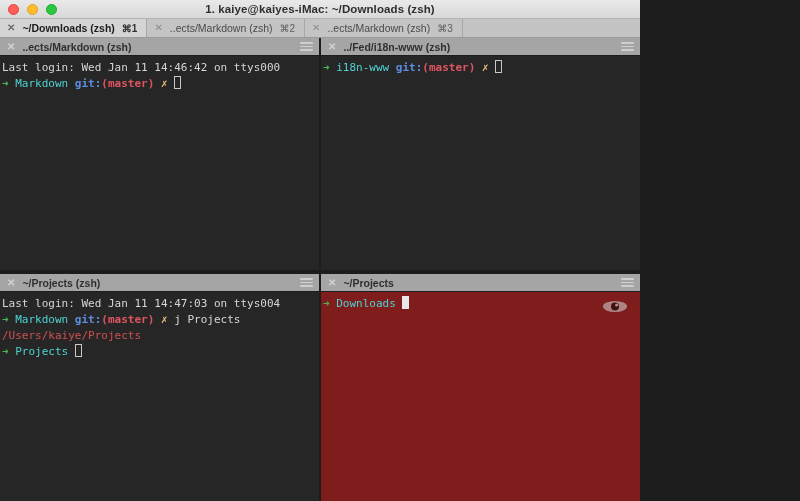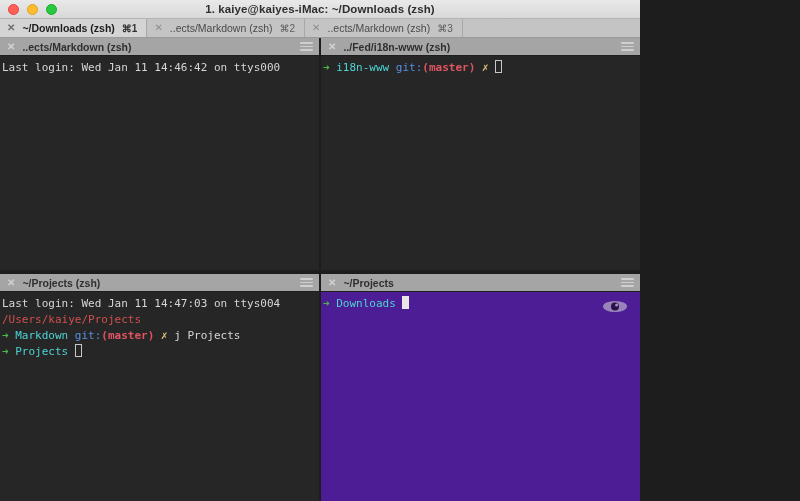--- a/index.html
+++ b/index.html
@@ -66,28 +66,28 @@
   .pane-header .ph-title { flex:1; white-space:nowrap; overflow:hidden; }
   .burger { display:flex; flex-direction:column; gap:2px; width:13px; }
   .burger i { display:block; height:1.5px; background:#d0cfd0; border-radius:1px; }
 
   .pane-body {
     flex:1; min-height:0; position:relative; overflow:hidden;
     font-family:"DejaVu Sans Mono", monospace;
     font-size:11px; line-height:16px; padding:4px 0 0 2px;
     background:#262626; color:#d6d6d6;
   }
-  .pane-body.black { background:#4c1d95; }
+  .pane-body.black { background:#7f1d1d; }
 
   .line { white-space:pre; }
 
   
   .c-arrow  { color:#4ab84a; }
   .c-dir    { color:#4fd2d2; font-weight:normal; }
-  .c-git    { color:#5b8dde; font-weight:normal; }
+  .c-git    { color:#5b8dde; font-weight:bold; }
   .c-branch { color:#e05561; font-weight:bold; }
   .c-dirty  { color:#e5c07b; font-weight:bold; }
   .c-path   { color:#d05050; }
   .c-plain  { color:#d6d6d6; }
 
   .cursor-hollow {
     display:inline-block; width:7px; height:13px;
     border:1px solid #c8c8c8; vertical-align:-2px; background:transparent;
   }
   .cursor-solid {
@@ -143,20 +143,21 @@
           <span class="xicon">✕</span>
           <span class="ph-title">..ects/Markdown (zsh)</span>
           <span class="burger">
               <i></i>
               <i></i>
               <i></i>
             </span>
         </div>
         <div class="pane-body">
           <div class="line"><span class="c-plain">Last login: Wed Jan 11 14:46:42 on ttys000</span></div>
+          <div class="line"><span class="c-arrow">➜</span> <span class="c-dir">Markdown</span> <span class="c-git">git:</span><span class="c-branch">(master)</span> <span class="c-dirty">✗</span> <span class="cursor-hollow"></span></div>
         </div>
       </div>
 
       <div class="vdiv"></div>
 
       <div class="pane">
         <div class="pane-header">
           <span class="xicon">✕</span>
           <span class="ph-title">../Fed/i18n-www (zsh)</span>
           <span class="burger">
@@ -181,22 +182,22 @@
           <span class="xicon">✕</span>
           <span class="ph-title">~/Projects (zsh)</span>
           <span class="burger">
               <i></i>
               <i></i>
               <i></i>
             </span>
         </div>
         <div class="pane-body">
           <div class="line"><span class="c-plain">Last login: Wed Jan 11 14:47:03 on ttys004</span></div>
+          <div class="line"><span class="c-arrow">➜</span> <span class="c-dir">Markdown</span> <span class="c-git">git:</span><span class="c-branch">(master)</span> <span class="c-dirty">✗</span> <span class="c-plain">j Projects</span></div>
           <div class="line"><span class="c-path">/Users/kaiye/Projects</span></div>
-          <div class="line"><span class="c-arrow">➜</span> <span class="c-dir">Markdown</span> <span class="c-git">git:</span><span class="c-branch">(master)</span> <span class="c-dirty">✗</span> <span class="c-plain">j Projects</span></div>
           <div class="line"><span class="c-arrow">➜</span> <span class="c-dir">Projects</span> <span class="cursor-hollow"></span></div>
         </div>
       </div>
 
       <div class="vdiv"></div>
 
       <div class="pane">
         <div class="pane-header">
           <span class="xicon">✕</span>
           <span class="ph-title">~/Projects</span>

